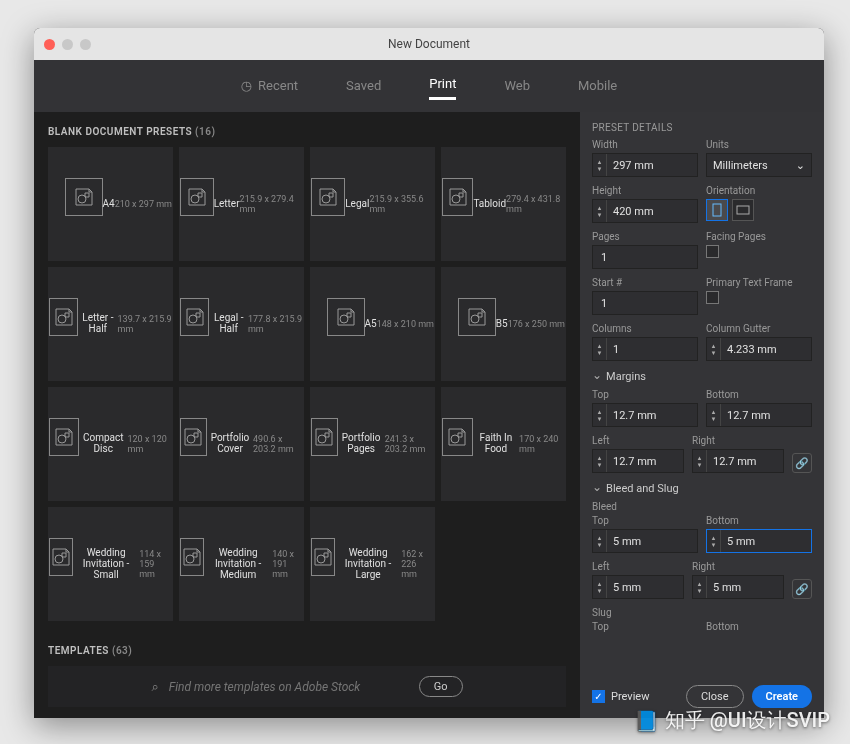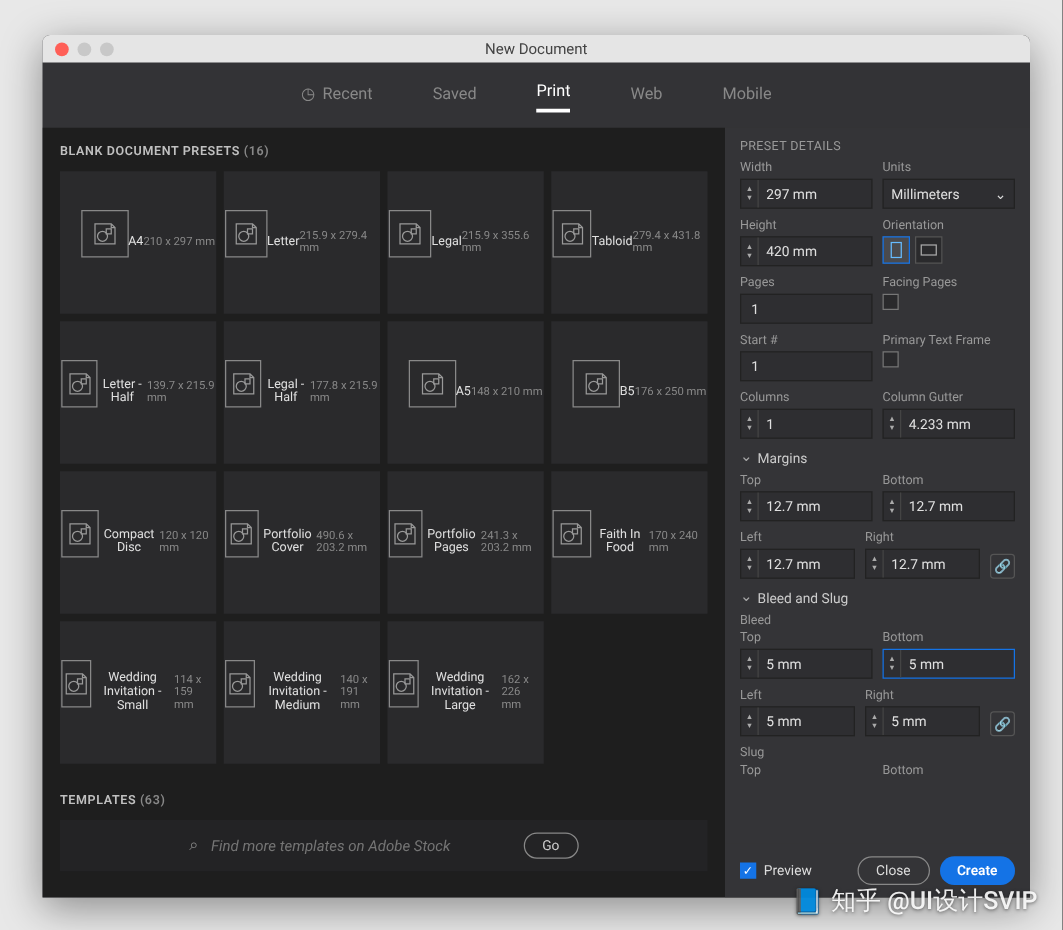--- a/index.html
+++ b/index.html
@@ -1,18 +1,18 @@
 <!DOCTYPE html>
 <html><head>
 <meta charset="utf-8">
 <style>
   * { box-sizing: border-box; margin: 0; padding: 0; font-family: -apple-system, "Segoe UI", Roboto, sans-serif; }
   body { background: #e8e8e8; width: 850px; height: 744px; overflow: hidden; position: relative; }
   .mac-window { position: absolute; top: 28px; left: 34px; width: 790px; height: 690px; background: #333336; border-radius: 6px 6px 0 0; box-shadow: 0 8px 32px rgba(0,0,0,0.4); display: flex; flex-direction: column; }
-  .titlebar { height: 22px; background: #e5e5e5; border-radius: 6px 6px 0 0; display: flex; align-items: center; position: relative; }
+  .titlebar { height: 32px; background: #e5e5e5; border-radius: 6px 6px 0 0; display: flex; align-items: center; position: relative; }
   .traffic { display: flex; gap: 7px; margin-left: 10px; }
   .traffic span { width: 11px; height: 11px; border-radius: 50%; }
   .traffic .r { background: #ff5f57; }
   .traffic .y { background: #c8c8c8; }
   .traffic .g { background: #c8c8c8; }
   .title { position: absolute; left: 0; right: 0; text-align: center; font-size: 12px; color: #444; }
   .tabs { display: flex; justify-content: center; gap: 48px; padding: 16px 0 12px; font-size: 13px; color: #d0d0d0; }
   .tab { display: flex; align-items: center; gap: 6px; cursor: pointer; padding-bottom: 6px; }
   .tab.active { color: #fff; border-bottom: 3px solid #fff; }
   .tab.dim { color: #888; }

